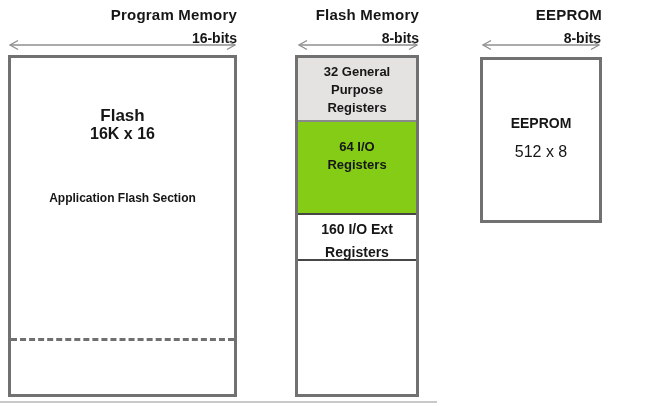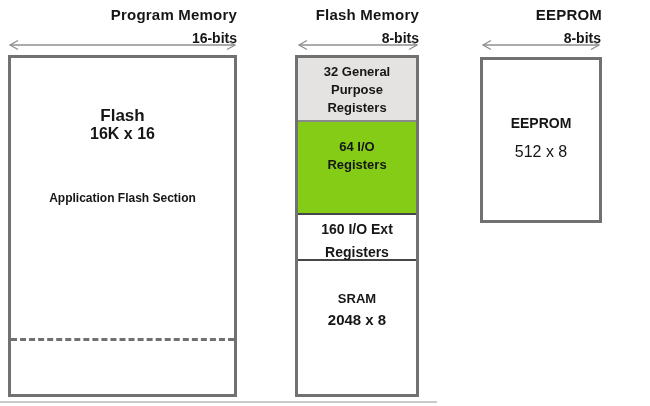--- a/index.html
+++ b/index.html
@@ -85,24 +85,20 @@
 
   <div class="abs memory-box" style="left:295px;top:55px;width:124px;height:342px;">
     <div class="stack">
       <div class="sec sec-gp pre">32 General
 Purpose
 Registers</div>
       <div class="sec sec-io pre">64 I/O
 Registers</div>
       <div class="sec sec-ext pre">160 I/O Ext
 Registers</div>
-      <div class="sec sec-sram">
-        <div class="centered-text sram-name">SRAM</div>
-        <div class="centered-text sram-size">2048 x 8</div>
-      </div>
     </div>
   </div>
 
   <div class="abs col-title" style="left:480px;top:6px;width:122px;">EEPROM</div>
 
   <div class="abs bus-label" style="left:481px;top:30px;width:120px;">8-bits</div>
 
   <div class="abs" style="left:481px;top:39px;width:120px;height:12px;">
     <svg width="120" height="12" viewBox="0 0 120 12">
       <line x1="2" y1="6" x2="118" y2="6" stroke="#8f8f8f" stroke-width="1.3"></line>

